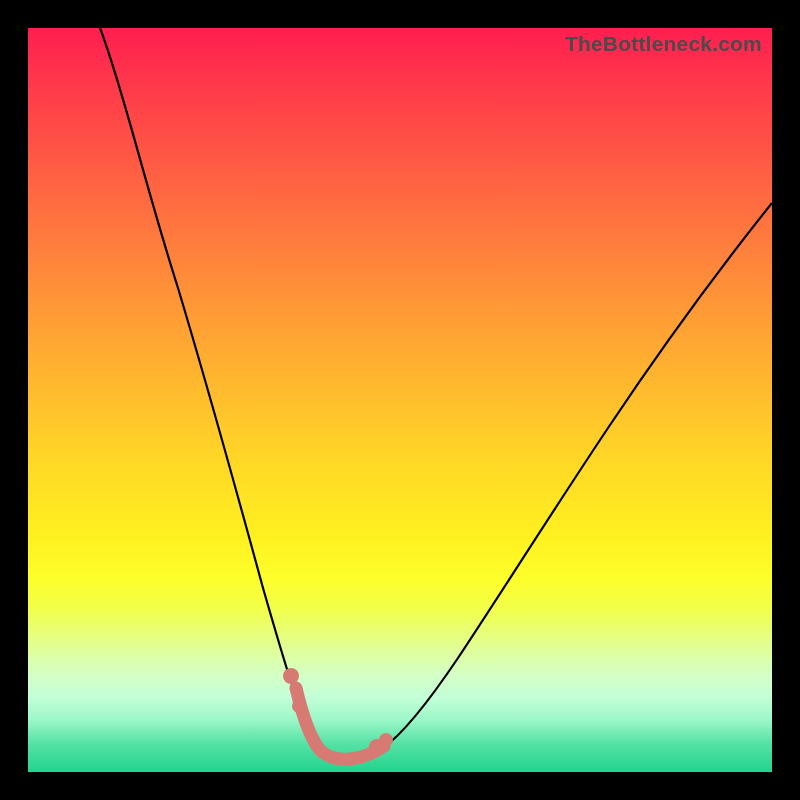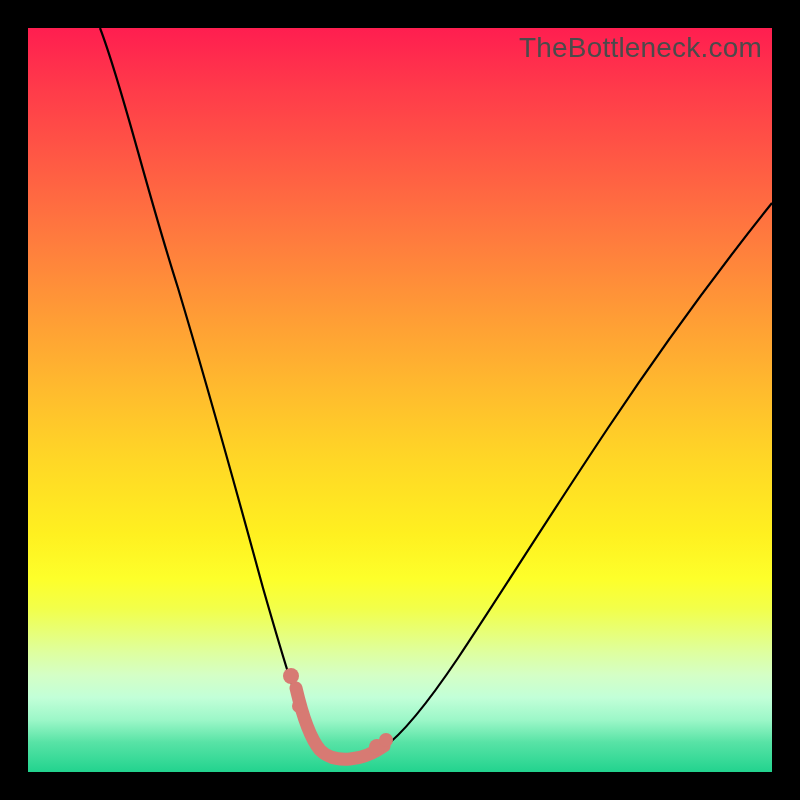--- a/index.html
+++ b/index.html
@@ -48,22 +48,22 @@
       #9cf7c8 93%,
       #58e3a6 96%,
       #22d38e 100%
     );
   }
   .watermark {
     position: absolute;
     top: 4px;
     right: 10px;
     color: #4b4b4b;
-    font-size: 28px;
-    font-weight: 400;
+    font-size: 21px;
+    font-weight: 700;
     letter-spacing: 0.2px;
     user-select: none;
   }
   svg.curve {
     position: absolute;
     inset: 0;
   }
 </style>
 </head>
 <body>

